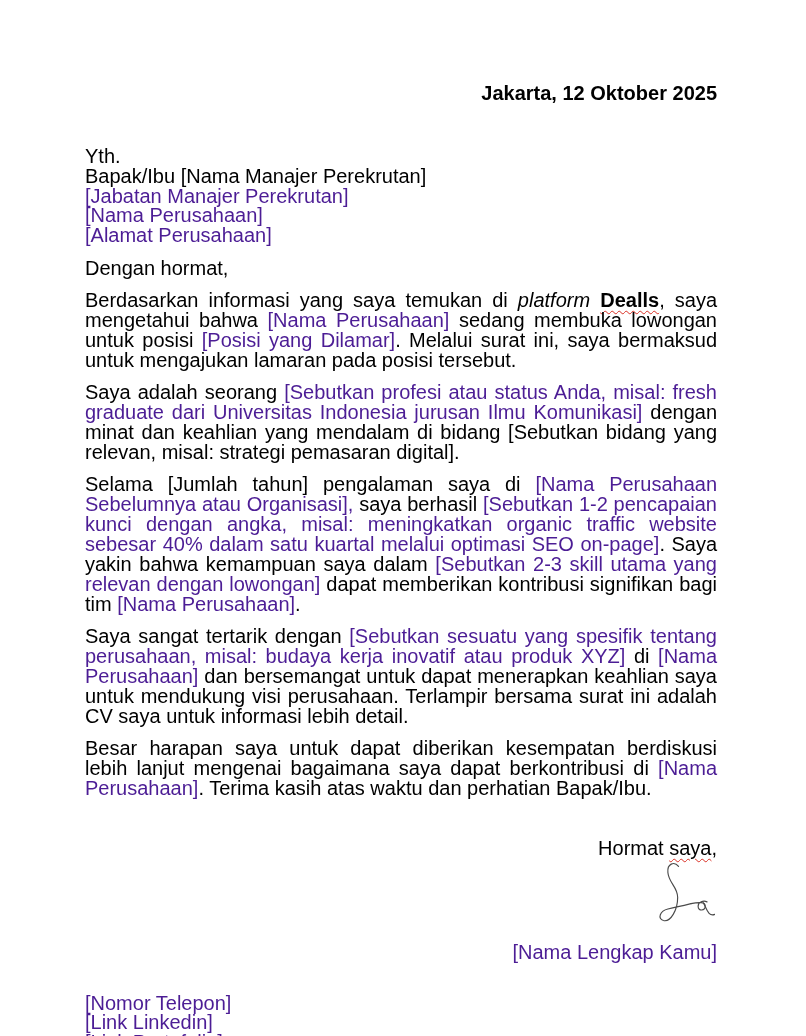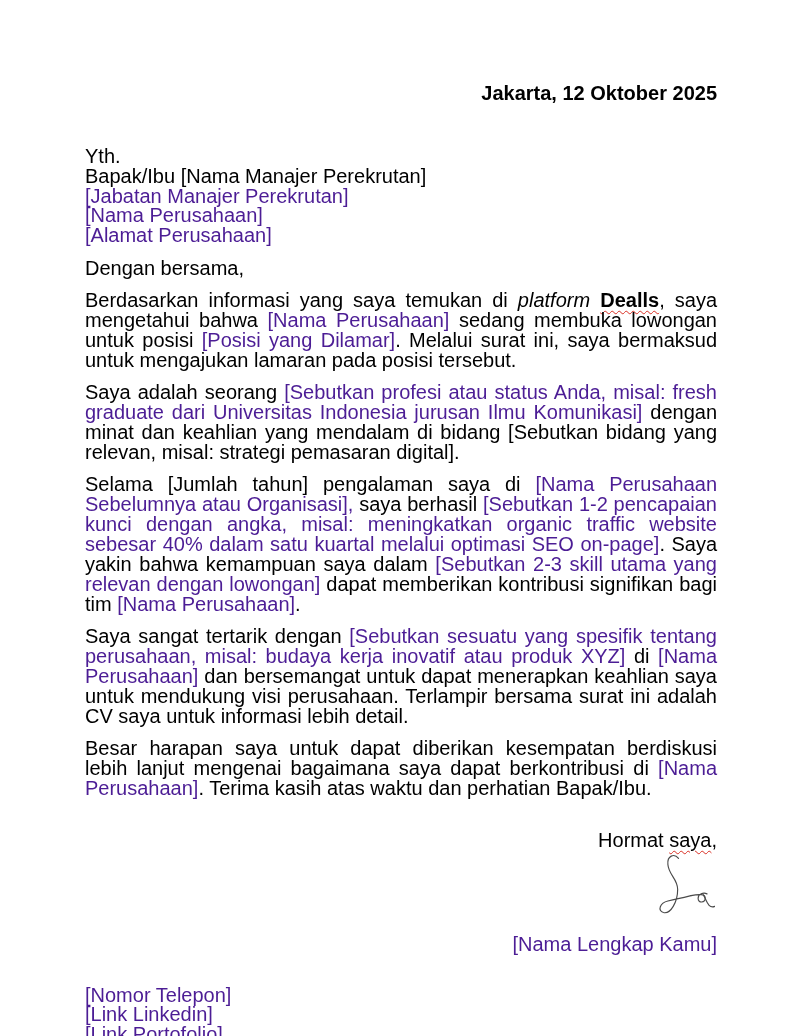--- a/index.html
+++ b/index.html
@@ -38,21 +38,21 @@
     line-height: 20px;
     margin: 0 0 12px 0;
   }
   .salutation {
     line-height: 20px;
     margin: 0 0 12px 0;
   }
   .closing {
     text-align: right;
     line-height: 20px;
-    margin-top: 32px;
+    margin-top: 40px;
   }
   .sig-wrap {
     text-align: right;
     height: 82px;
     margin-top: 2px;
     padding-right: 2px;
   }
   .sig-name {
     text-align: right;
     line-height: 20px;
@@ -88,21 +88,21 @@
     <div class="date-line">Jakarta, 12 Oktober 2025</div>
 
     <div class="recipient">
       <div><span>Yth.</span></div>
       <div><span>Bapak/Ibu [Nama Manajer Perekrutan]</span></div>
       <div><span class="st-r">[Jabatan Manajer Perekrutan]</span></div>
       <div><span class="st-r">[Nama Perusahaan]</span></div>
       <div><span class="st-r">[Alamat Perusahaan]</span></div>
     </div>
 
-    <p class="salutation">Dengan bersama,</p>
+    <p class="salutation">Dengan hormat,</p>
 
     <p class="para"><span>Berdasarkan informasi yang saya temukan di </span><span class="st-i">platform</span><span> </span><span class="st-b st-u"><span class="st-spell">Dealls</span></span><span>, saya mengetahui bahwa </span><span class="st-r">[Nama Perusahaan]</span><span> sedang membuka lowongan untuk posisi </span><span class="st-r">[Posisi yang Dilamar]</span><span>. Melalui surat ini, saya bermaksud untuk mengajukan lamaran pada posisi tersebut.</span></p>
     <p class="para"><span>Saya adalah seorang </span><span class="st-r">[Sebutkan profesi atau status Anda, misal: fresh graduate dari Universitas Indonesia jurusan Ilmu Komunikasi]</span><span> dengan minat dan keahlian yang mendalam di bidang [Sebutkan bidang yang relevan, misal: strategi pemasaran digital].</span></p>
     <p class="para"><span>Selama [Jumlah tahun] pengalaman saya di </span><span class="st-r">[Nama Perusahaan Sebelumnya atau Organisasi],</span><span> saya berhasil </span><span class="st-r">[Sebutkan 1-2 pencapaian kunci dengan angka, misal: meningkatkan organic traffic website sebesar 40% dalam satu kuartal melalui optimasi SEO on-page]</span><span>. Saya yakin bahwa kemampuan saya dalam </span><span class="st-r">[Sebutkan 2-3 skill utama yang relevan dengan lowongan]</span><span> dapat memberikan kontribusi signifikan bagi tim </span><span class="st-r">[Nama Perusahaan]</span><span>.</span></p>
     <p class="para"><span>Saya sangat tertarik dengan </span><span class="st-r">[Sebutkan sesuatu yang spesifik tentang perusahaan, misal: budaya kerja inovatif atau produk XYZ]</span><span> di </span><span class="st-r">[Nama Perusahaan]</span><span> dan bersemangat untuk dapat menerapkan keahlian saya untuk mendukung visi perusahaan. Terlampir bersama surat ini adalah CV saya untuk informasi lebih detail.</span></p>
     <p class="para"><span>Besar harapan saya untuk dapat diberikan kesempatan berdiskusi lebih lanjut mengenai bagaimana saya dapat berkontribusi di </span><span class="st-r">[Nama Perusahaan]</span><span>. Terima kasih atas waktu dan perhatian Bapak/Ibu.</span></p>
 
     <div class="closing"><span>Hormat </span><span class="st-spell">saya</span><span>,</span></div>
 
     <div class="sig-wrap">

